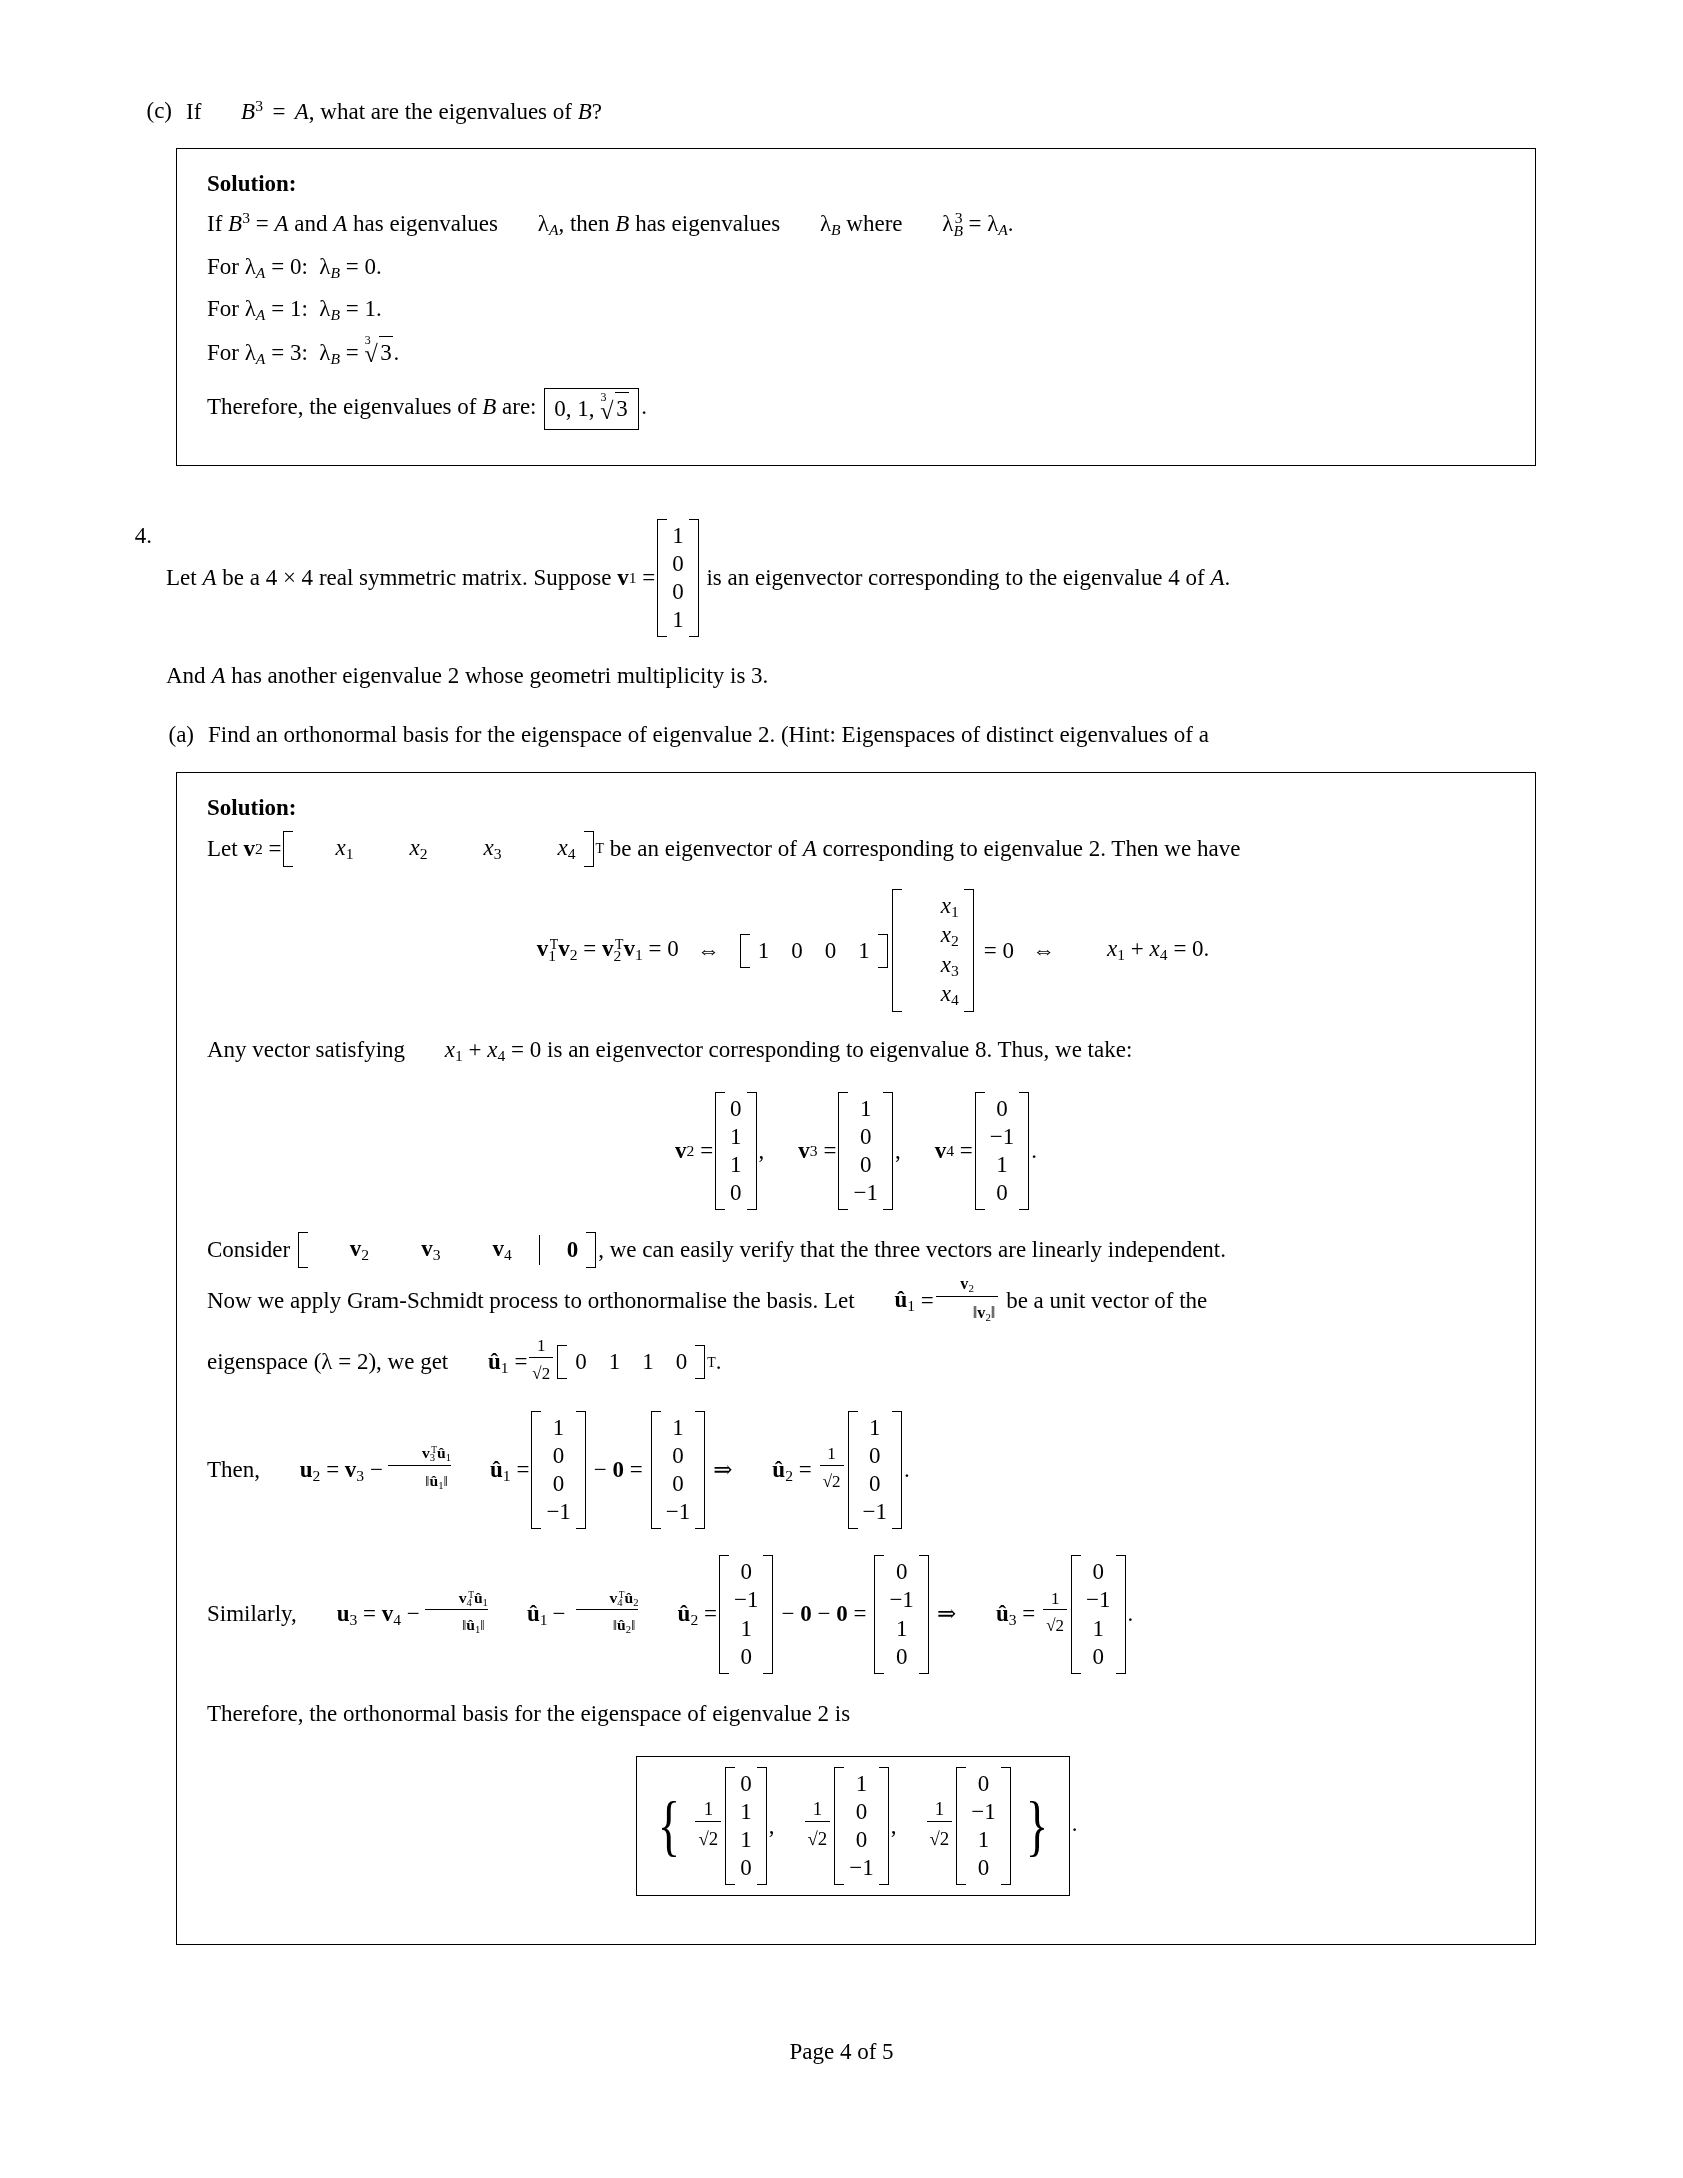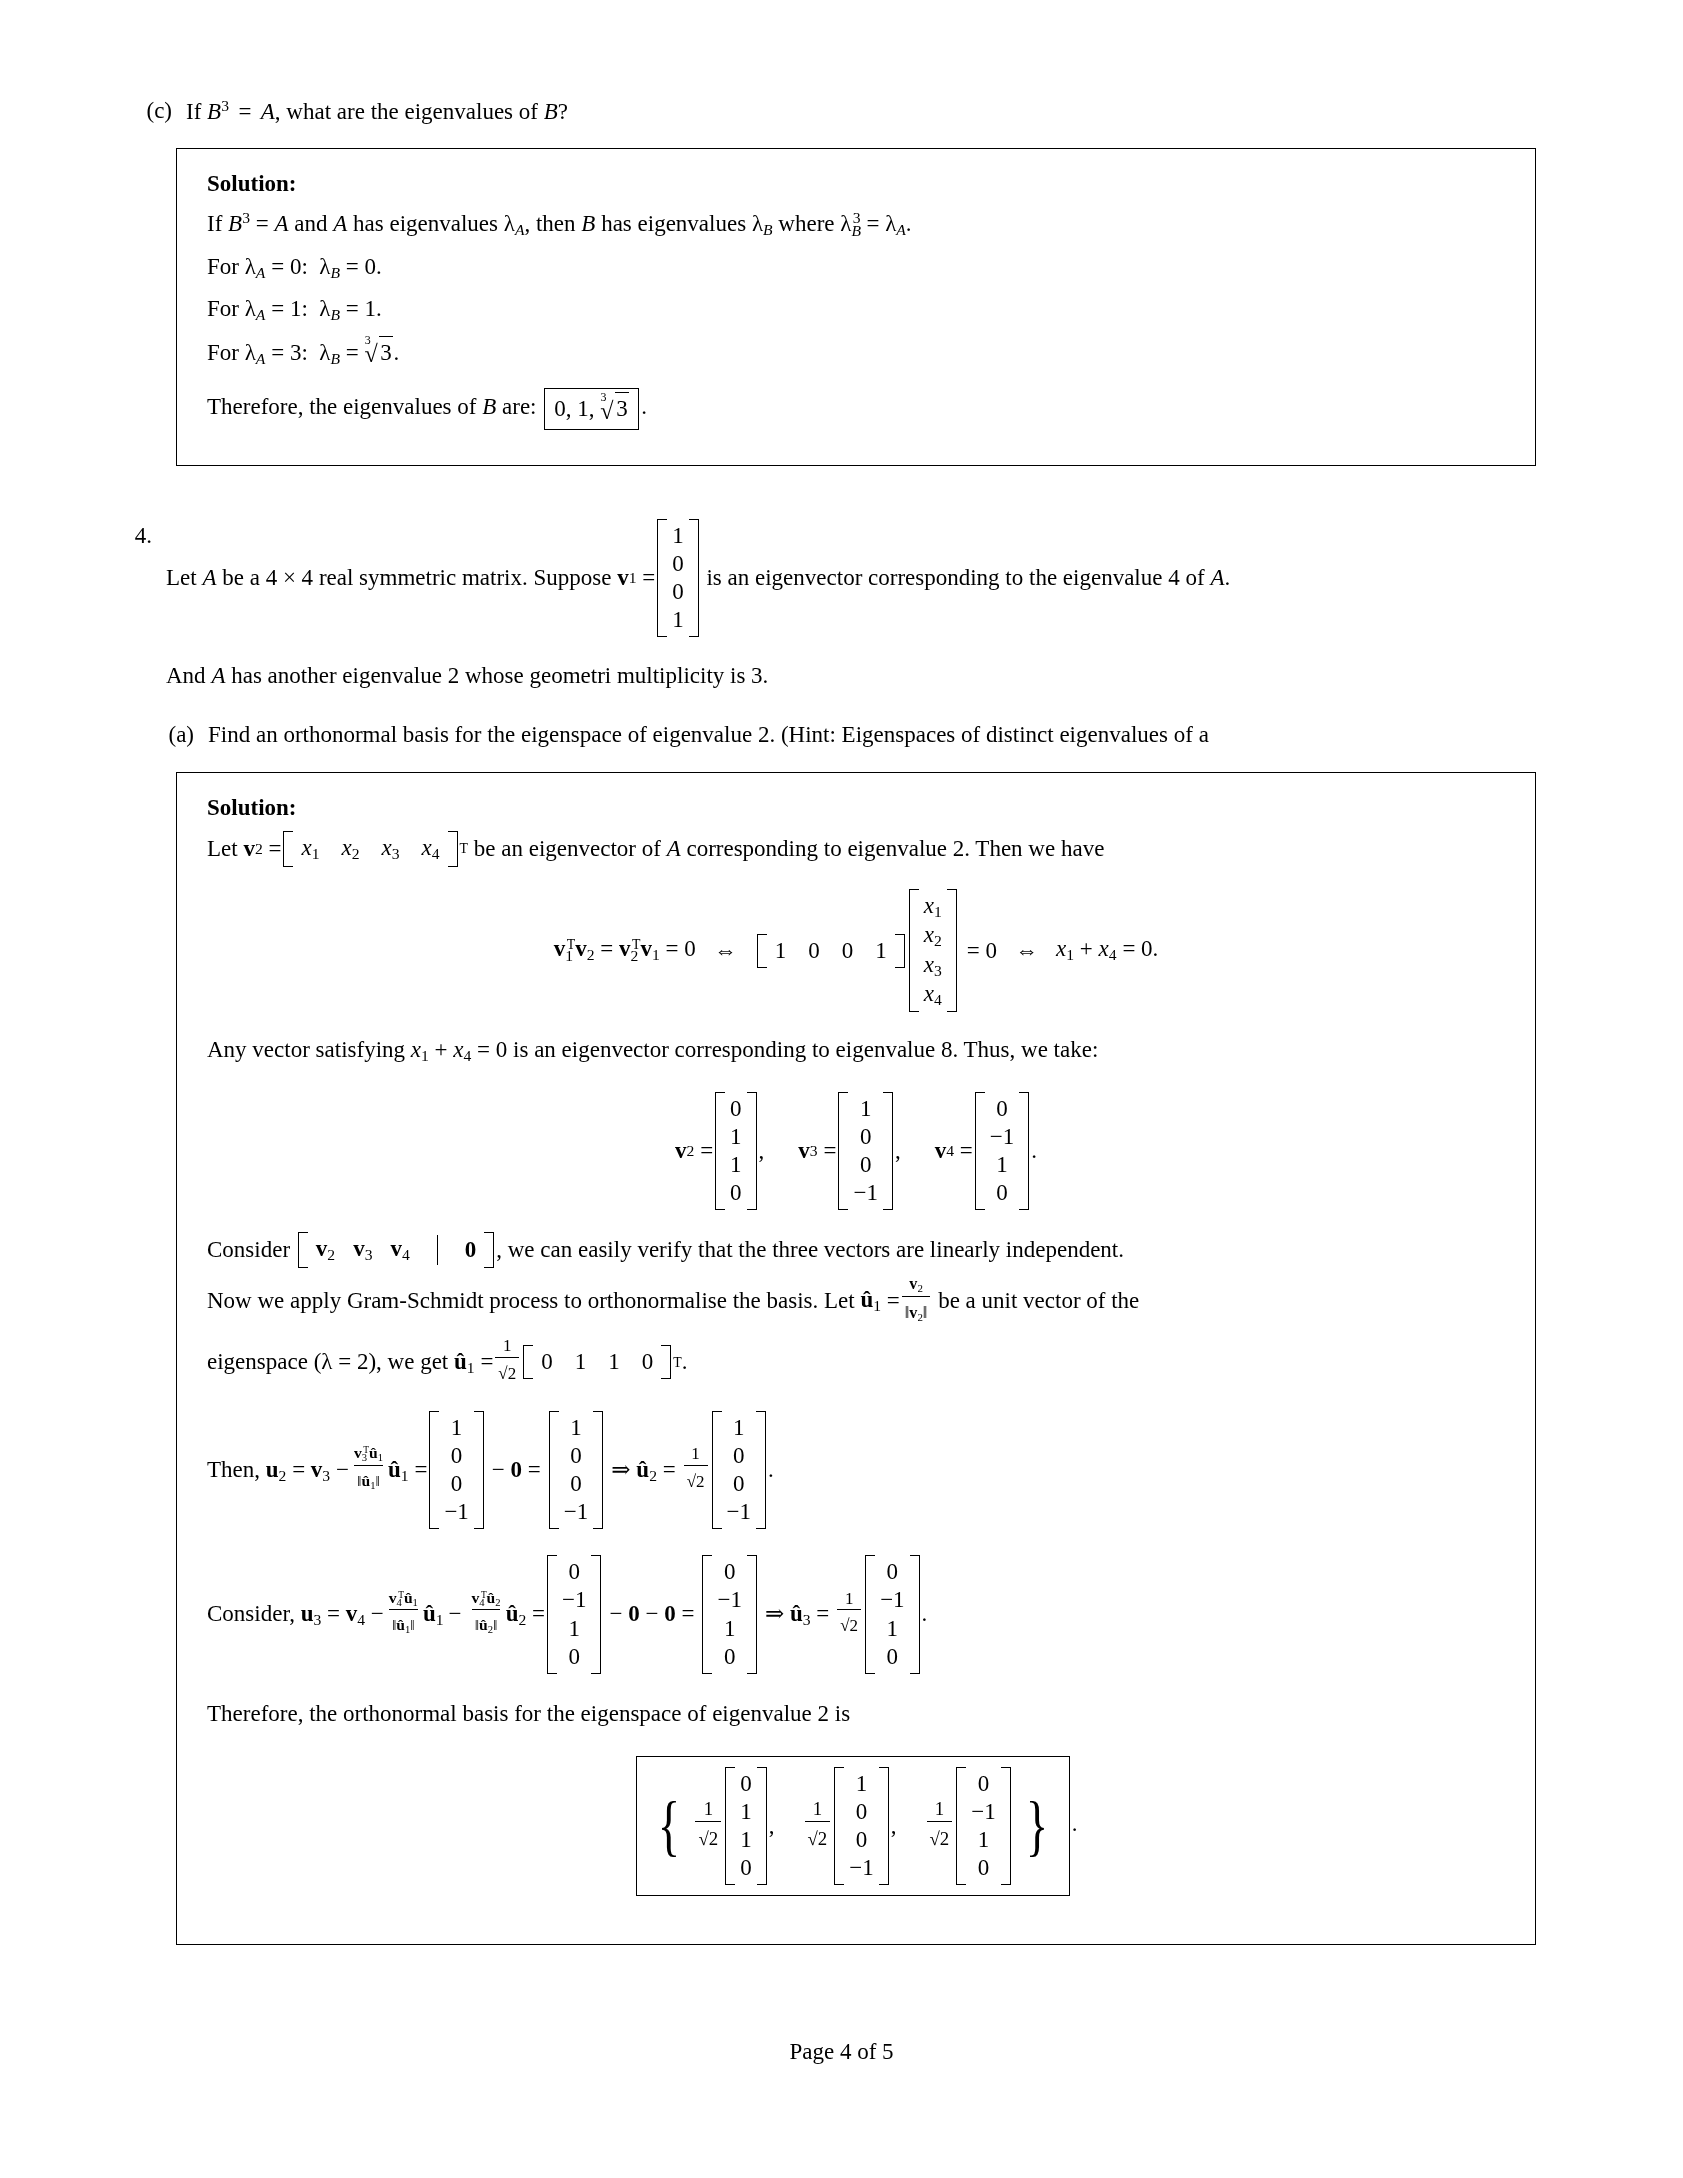--- a/index.html
+++ b/index.html
@@ -30,21 +30,21 @@
   }
 
   
   .mi { font-style: italic; font-family: "Liberation Serif", serif; }
   .vecb { font-weight: bold; font-family: "Liberation Serif", serif; }
   .sub { font-size: 0.68em; vertical-align: -0.28em; font-style: italic; }
   .subn { font-size: 0.68em; vertical-align: -0.28em; font-style: normal; }
   .sup { font-size: 0.68em; vertical-align: 0.52em; font-style: normal; }
   .supT { font-size: 0.6em; vertical-align: 0.55em; font-style: normal; }
   .op { padding: 0 0.16em; }
-  .nowrap { white-space: nowrap; }
+  .nowrap { white-space: nowrap; margin-left: 34px; }
 
   
   .mat {
     display: inline-flex;
     align-items: center;
     vertical-align: middle;
     position: relative;
     margin: 0 2px;
   }
   .mat .brk {
@@ -425,21 +425,21 @@
               <span>0</span>
               <span>−1</span>
             </span>
             <span class="brk r"></span>
           </span><span>.</span>
         </span>
       </div>
 
       <div class="line" style="margin-top:26px;">
         <span class="inline-mid">
-          <span>Consider,</span>&nbsp;
+          <span>Similarly,</span>&nbsp;
           <span class="nowrap"><span class="vecb">u</span><span class="subn">3</span> = <span class="vecb">v</span><span class="subn">4</span> −</span>
           <span class="frac" style="font-size:0.68em">
             <span class="num"><span class="nowrap"><span class="vecb">v</span><span class="subn" style="vertical-align:-0.30em">4</span><span class="supT" style="margin-left:-0.40em">T</span><span class="vecb">û</span><span class="subn">1</span></span></span>
             <span class="den"><span class="nowrap">‖<span class="vecb">û</span><span class="subn">1</span>‖</span></span>
           </span>
           <span class="nowrap"><span class="vecb">û</span><span class="subn">1</span></span>
           <span style="padding:0 5px">−</span>
           <span class="frac" style="font-size:0.68em">
             <span class="num"><span class="nowrap"><span class="vecb">v</span><span class="subn" style="vertical-align:-0.30em">4</span><span class="supT" style="margin-left:-0.40em">T</span><span class="vecb">û</span><span class="subn">2</span></span></span>
             <span class="den"><span class="nowrap">‖<span class="vecb">û</span><span class="subn">2</span>‖</span></span>

